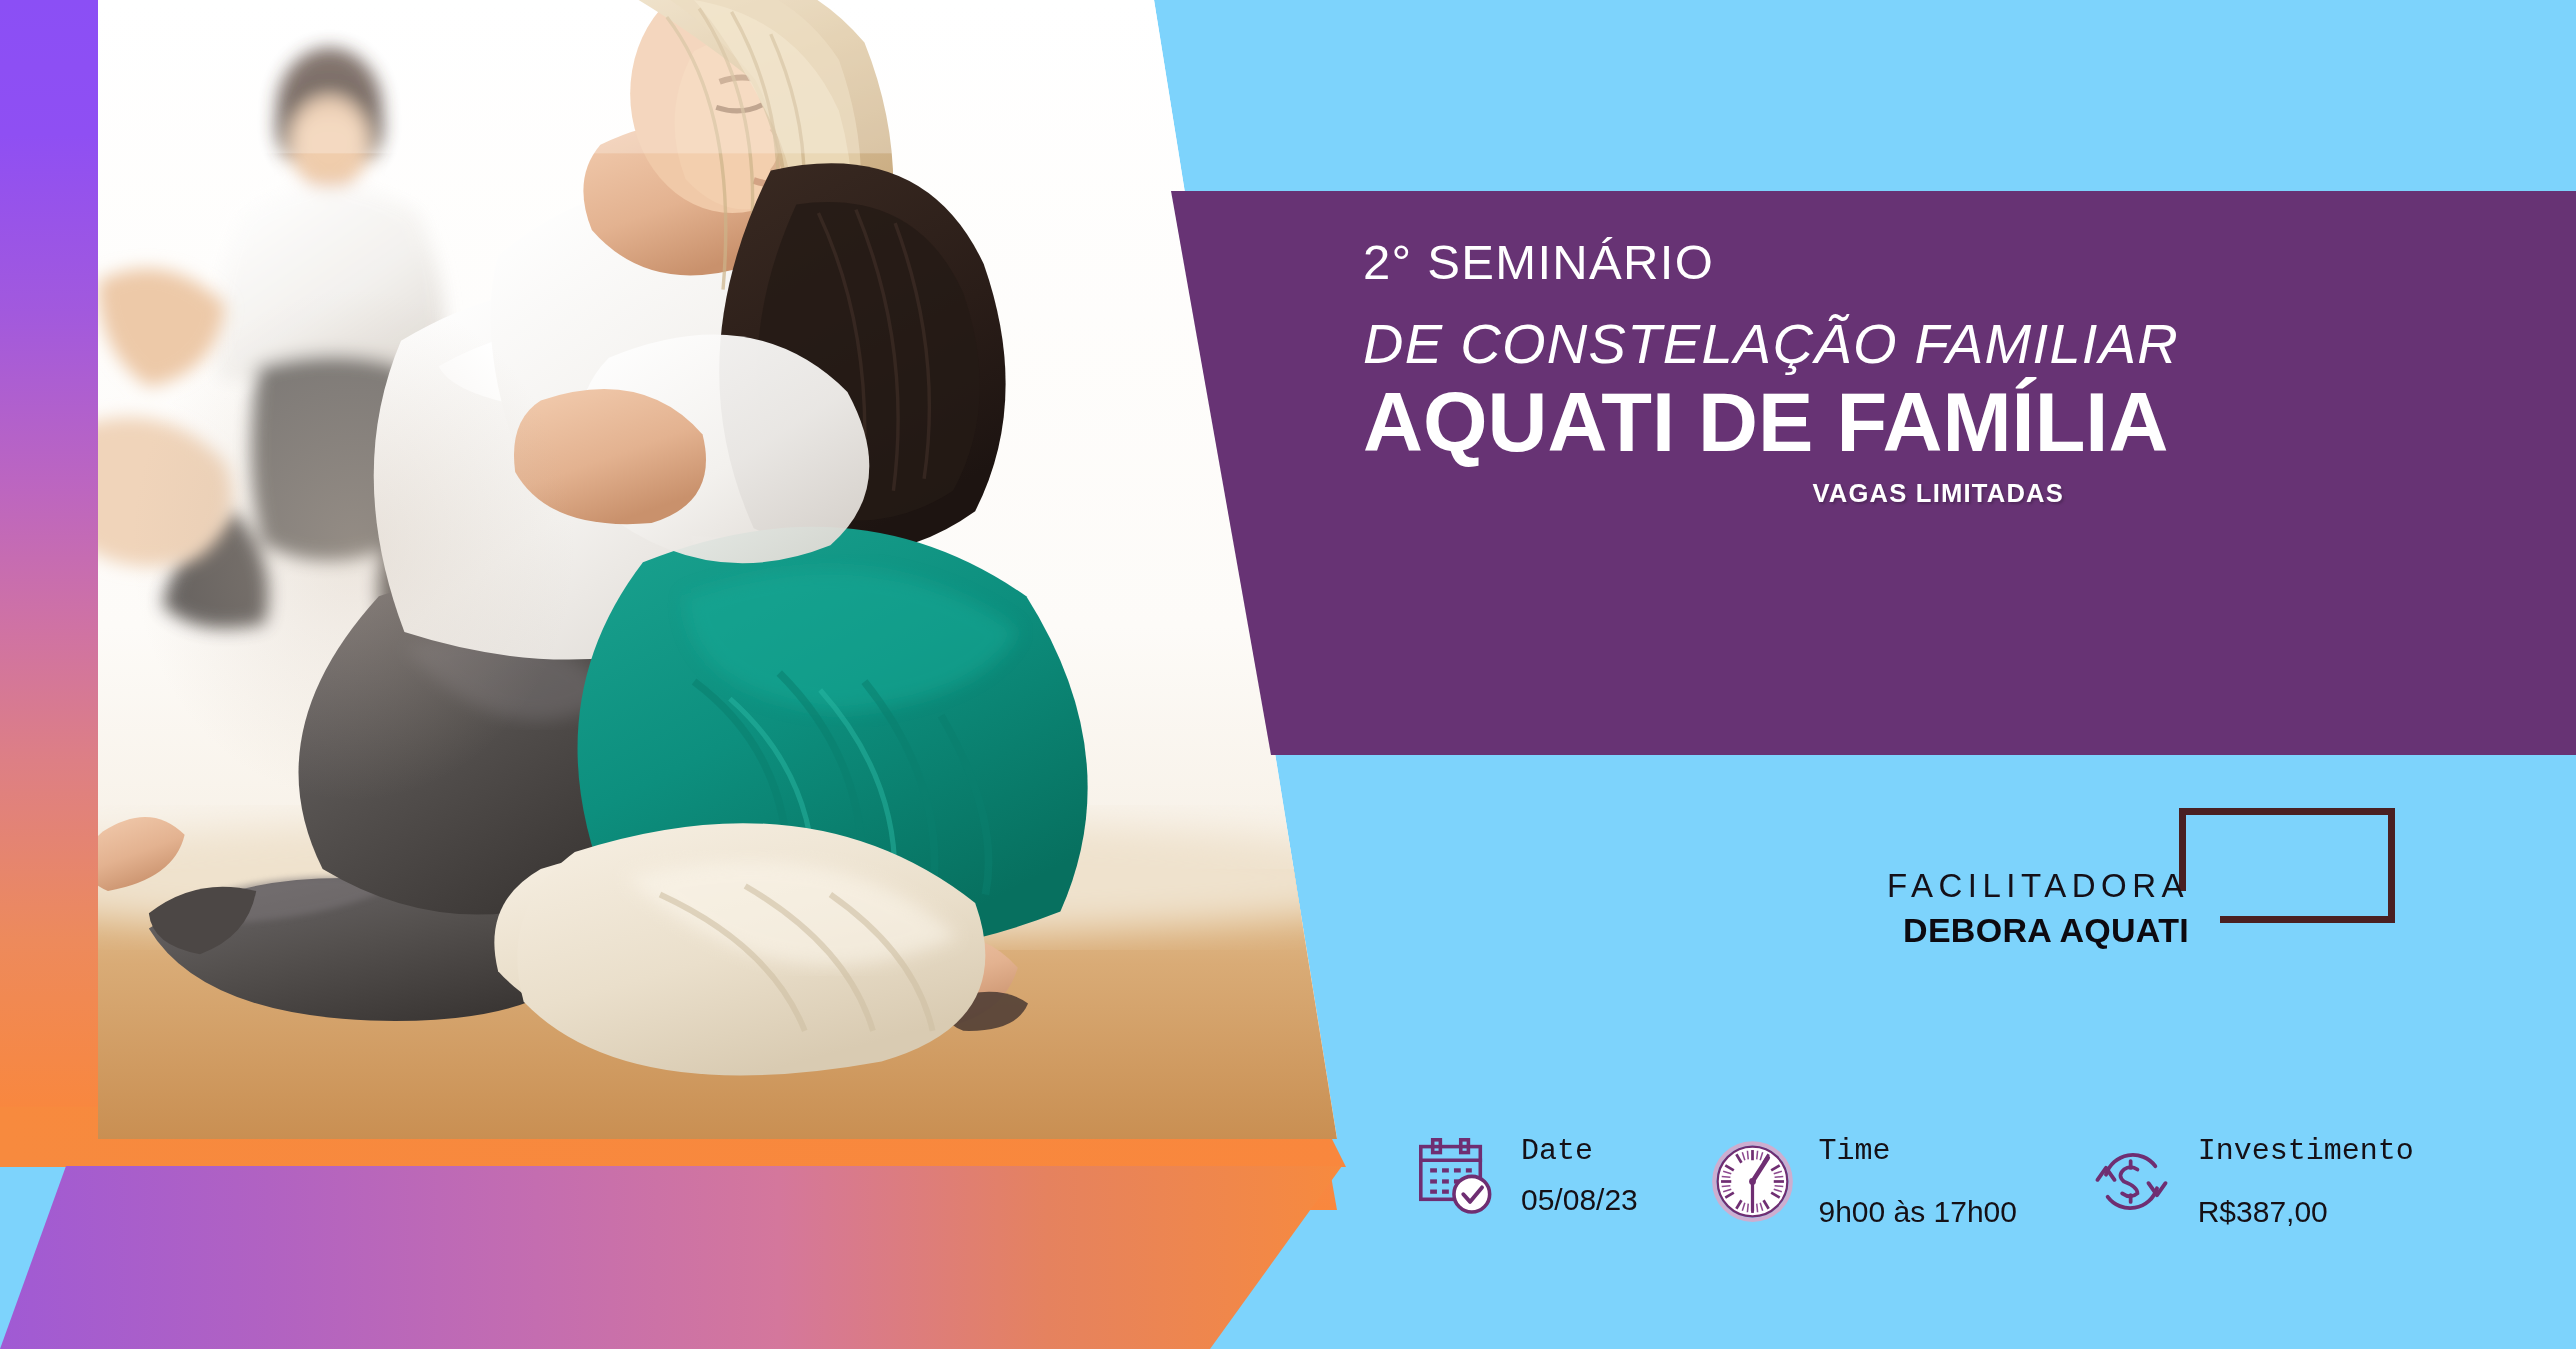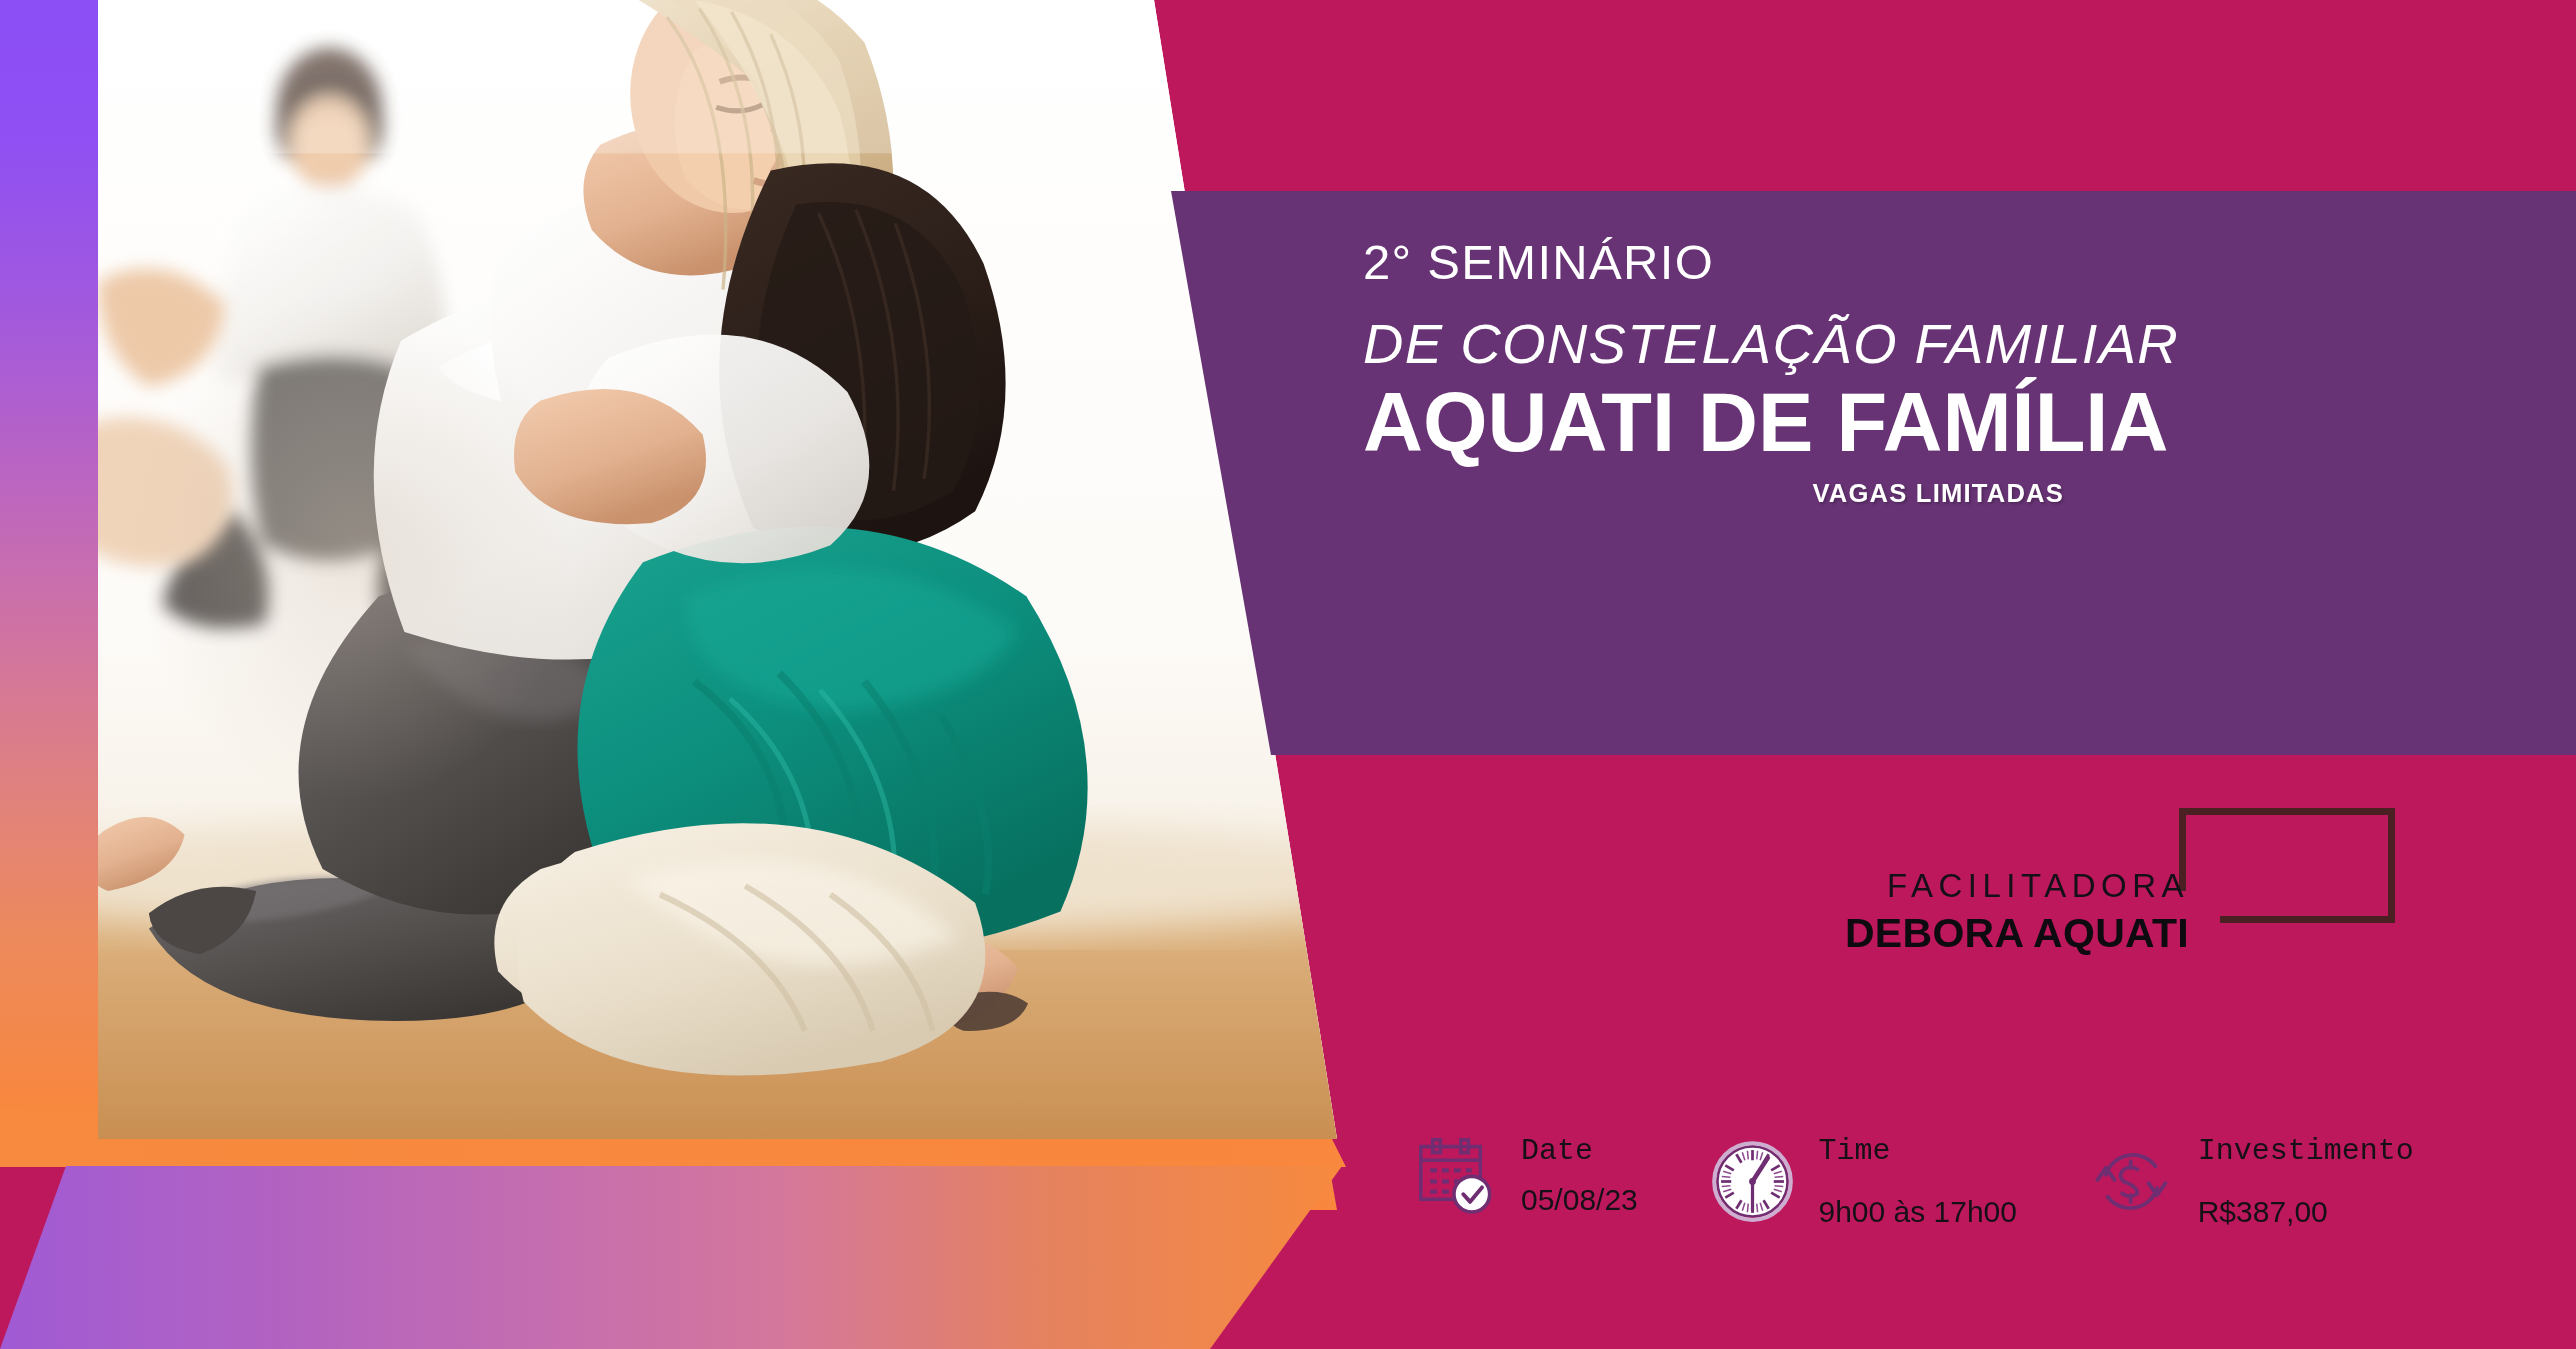--- a/index.html
+++ b/index.html
@@ -8,21 +8,21 @@
   body {
     font-family:"Liberation Sans", sans-serif;
     width:2576px; height:1349px;
     position:relative; overflow:hidden;
   }
 
   
   #stage {
     position:absolute; inset:0;
     width:2576px; height:1349px;
-    background:#be185d;
+    background:#7dd3fc;
     overflow:hidden;
   }
 
   
   .left-strip {
     position:absolute; left:0; top:0;
     width:98px; height:1118px;
     background:linear-gradient(180deg,#8b4ff5 0%,#8f4ff3 12%,#a259dd 28%,#bd66bf 44%,#cf72a4 56%,#dd7f85 68%,#ed8a5c 84%,#f9873d 100%);
   }
 
@@ -112,21 +112,21 @@
   .bracket .b-left   { left:0;     top:0;     width:6.8px;   height:83px; }
 
   .fac-text {
     position:absolute; left:0; top:101px; width:358px; text-align:right;
   }
   .fac-role {
     font-size:33px; font-weight:400; color:#141018;
     letter-spacing:5.5px; line-height:1.1; white-space:nowrap;
   }
   .fac-name {
-    font-size:41px; font-weight:700; color:#0d0a10;
+    font-size:34px; font-weight:700; color:#0d0a10;
     letter-spacing:0.3px; line-height:1.12; margin-top:6.8px;
     white-space:nowrap;
   }
 
   
   .info-row {
     position:absolute; left:1414px; top:1133px;
     display:flex; align-items:flex-start; gap:72px;
   }
   .info-item { display:flex; align-items:center; gap:22px; }

